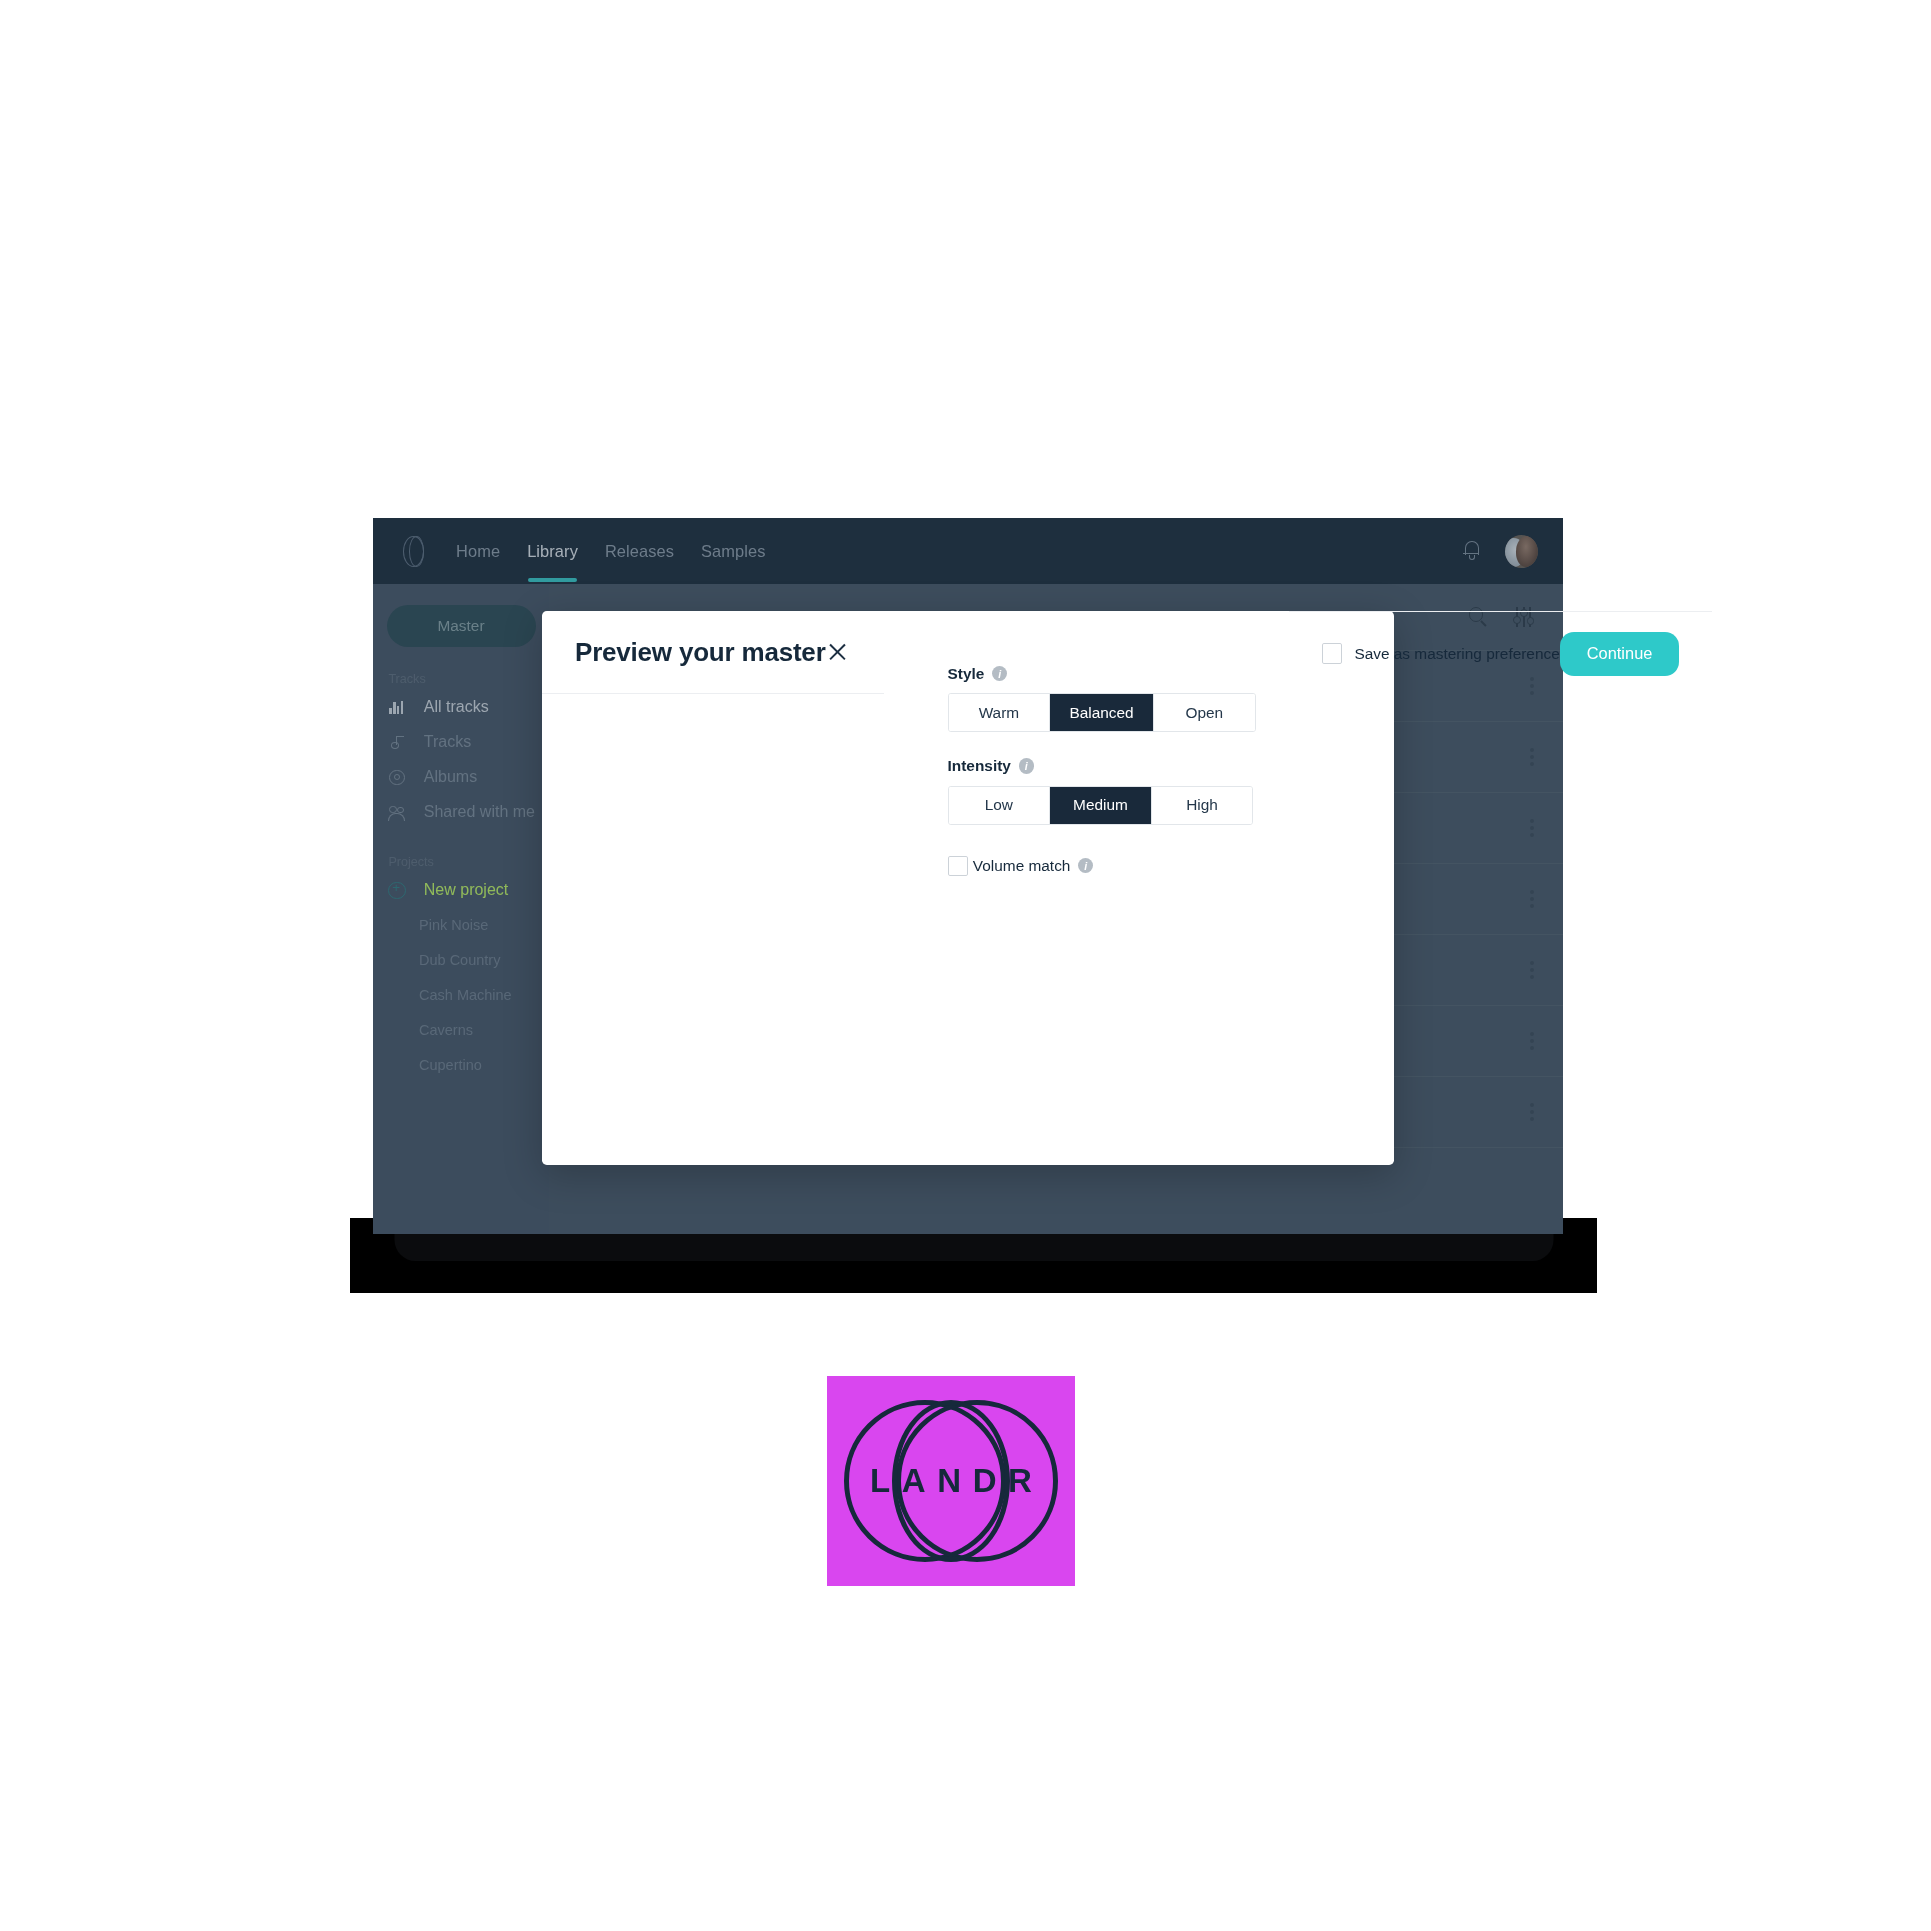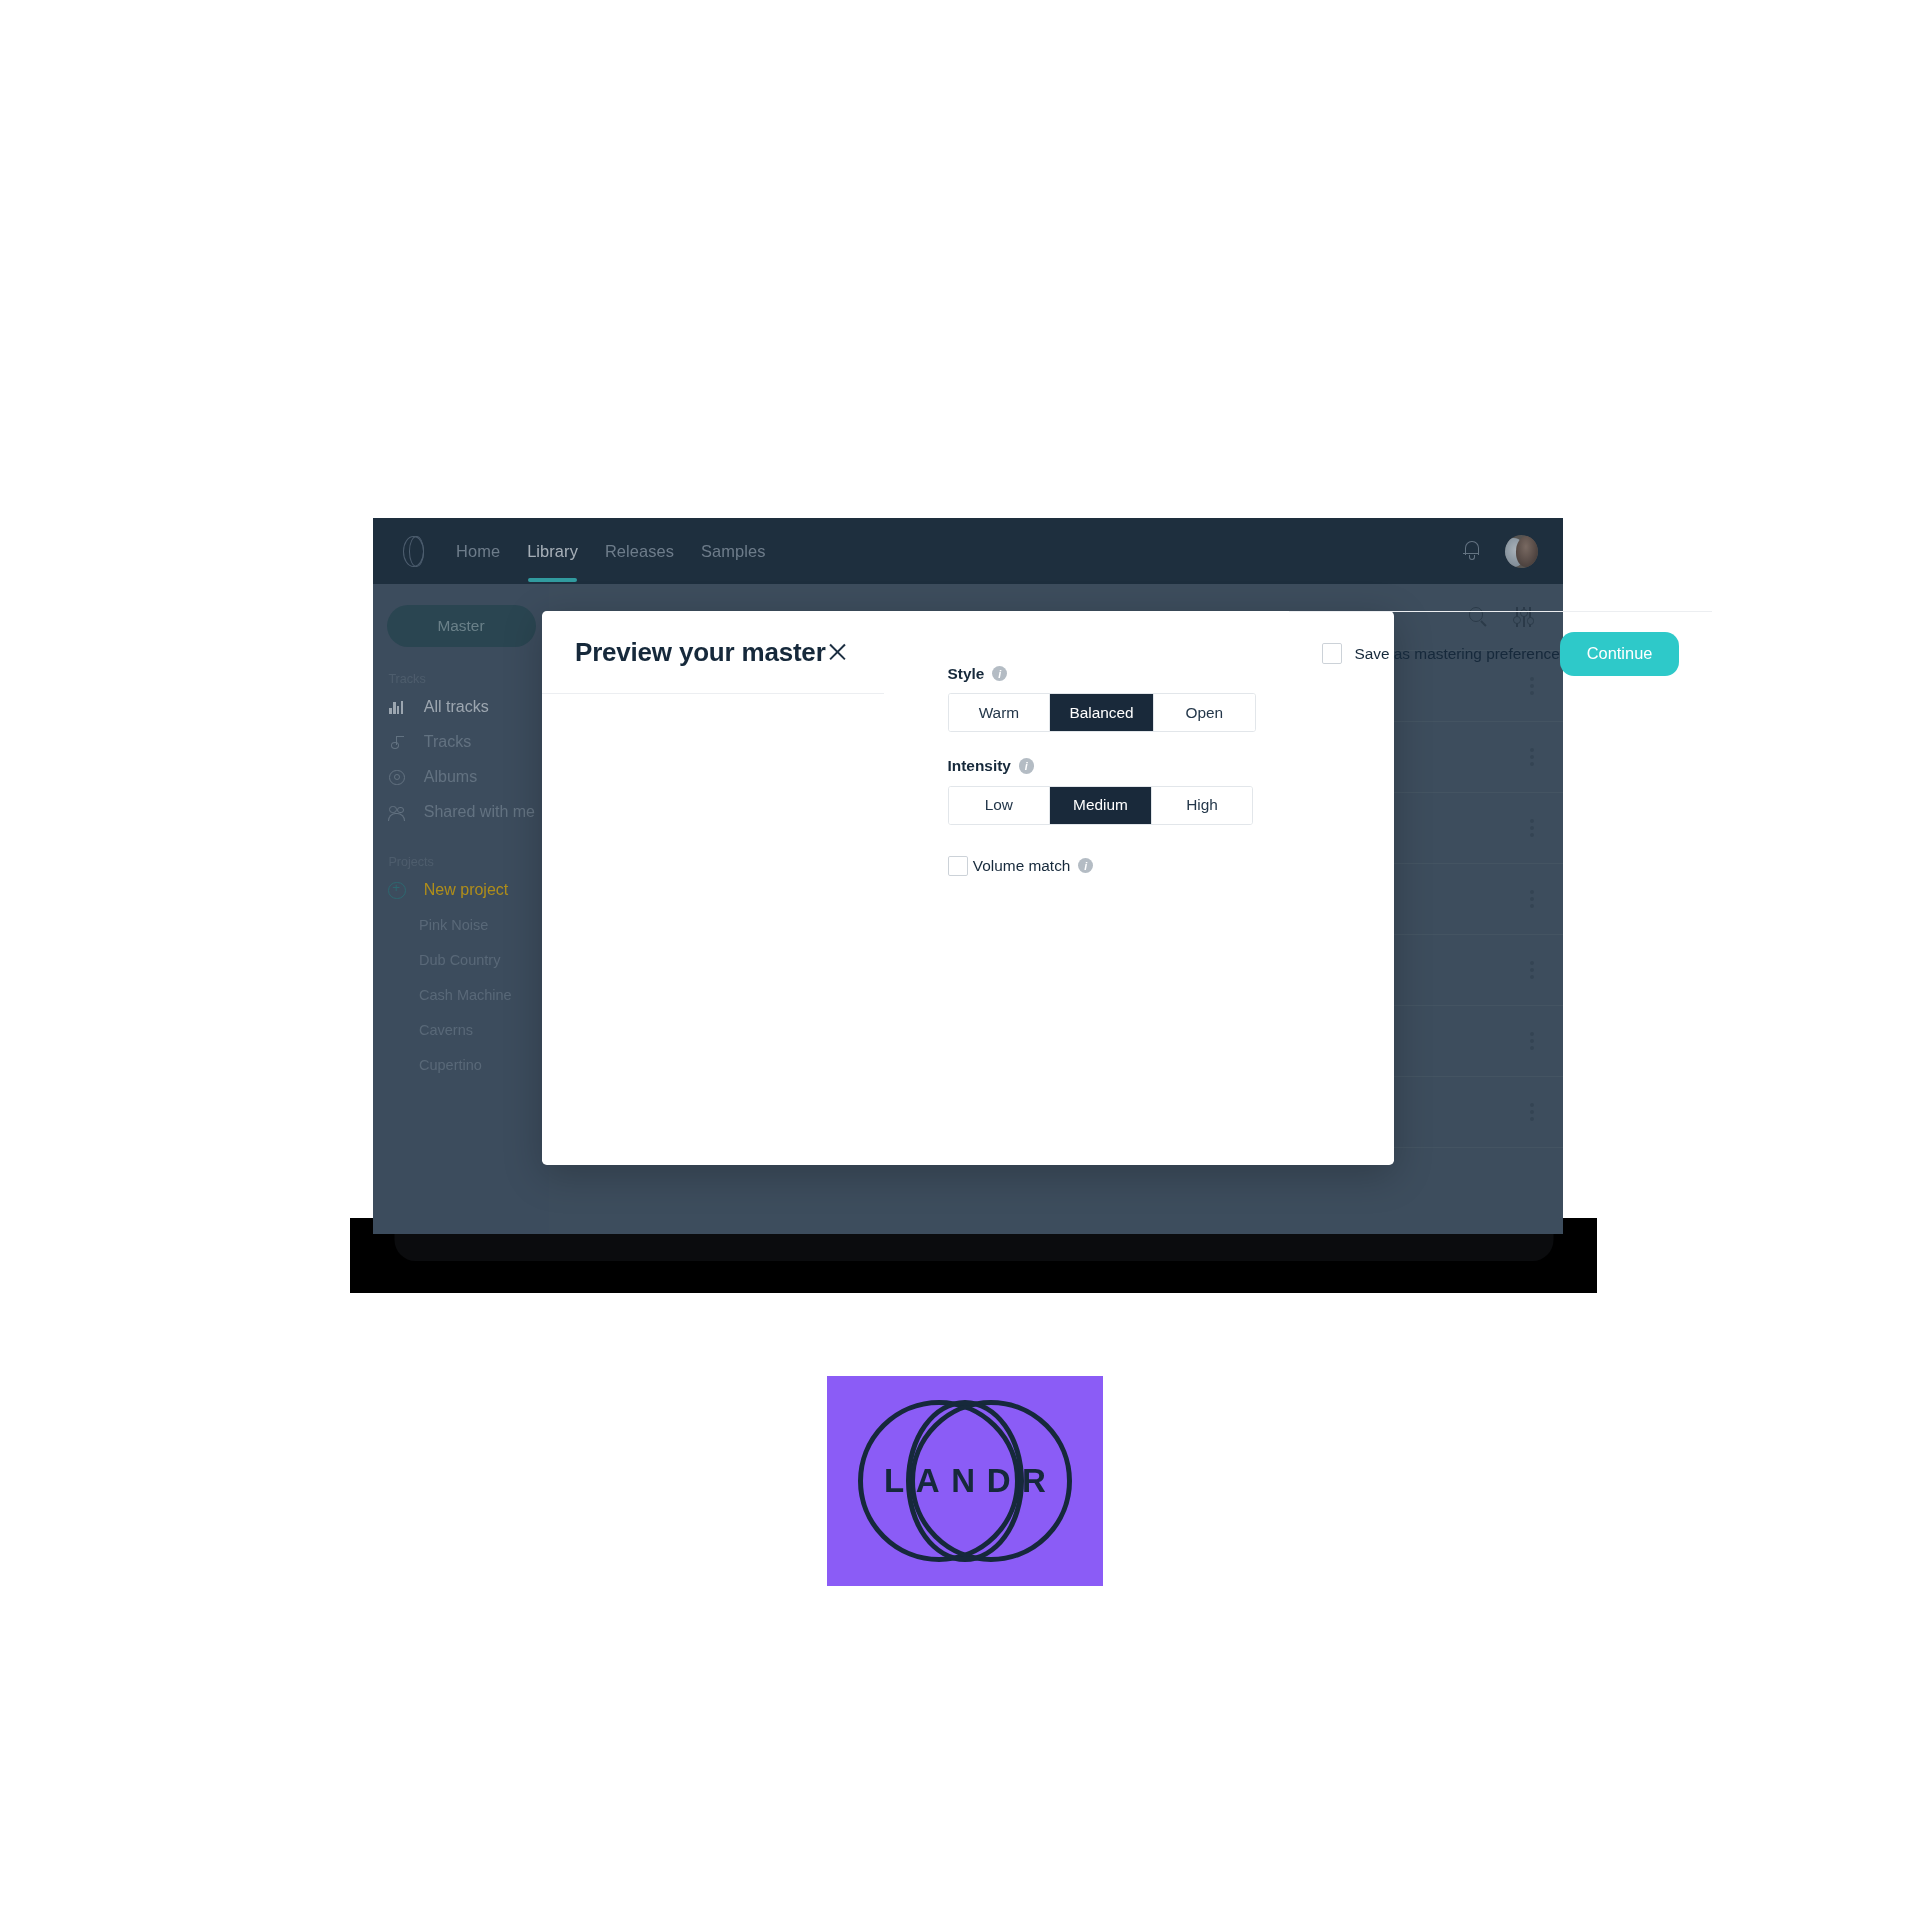--- a/index.html
+++ b/index.html
@@ -184,21 +184,21 @@
     display: flex;
     align-items: center;
     height: 35px;
     padding-left: 15.4px;
     gap: 18px;
     cursor: pointer;
     color: #7c8b9b;
     font-size: 16px;
   }
   .side-item.bright { color: #cfd6de; }
-  .side-item.accent { color: #eab308; }
+  .side-item.accent { color: #bef264; }
   .side-item .ico { width: 17.4px; height: 17.4px; flex: none; position: relative; }
   .side-item .label { white-space: nowrap; }
 
   
   .ico-bars i {
     position: absolute;
     bottom: 1.9px;
     width: 2.4px;
     background: #cfd6de;
   }
@@ -588,23 +588,23 @@
     background: rgba(40,55,70,.30);
     z-index: 20;
     pointer-events: none;
   }
 
   
   #logo-block {
     position: absolute;
     left: 827px;
     top: 1376px;
-    width: 276px;
+    width: 248px;
     height: 210px;
-    background: #8b5cf6;
+    background: #d946ef;
     display: flex;
     align-items: center;
     justify-content: center;
   }
   .landr-mark {
     position: relative;
     width: 214px;
     height: 162px;
   }
   .landr-mark .cir {

